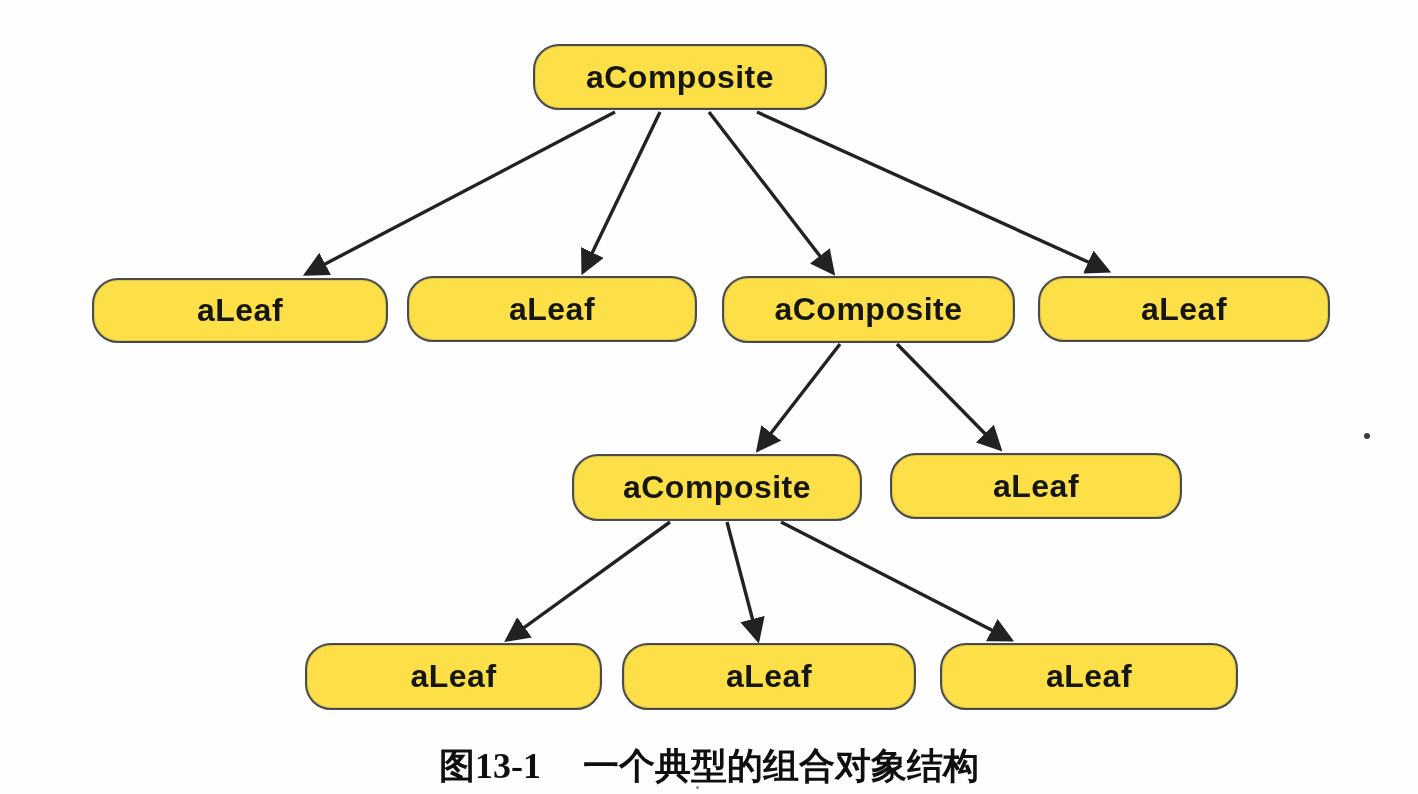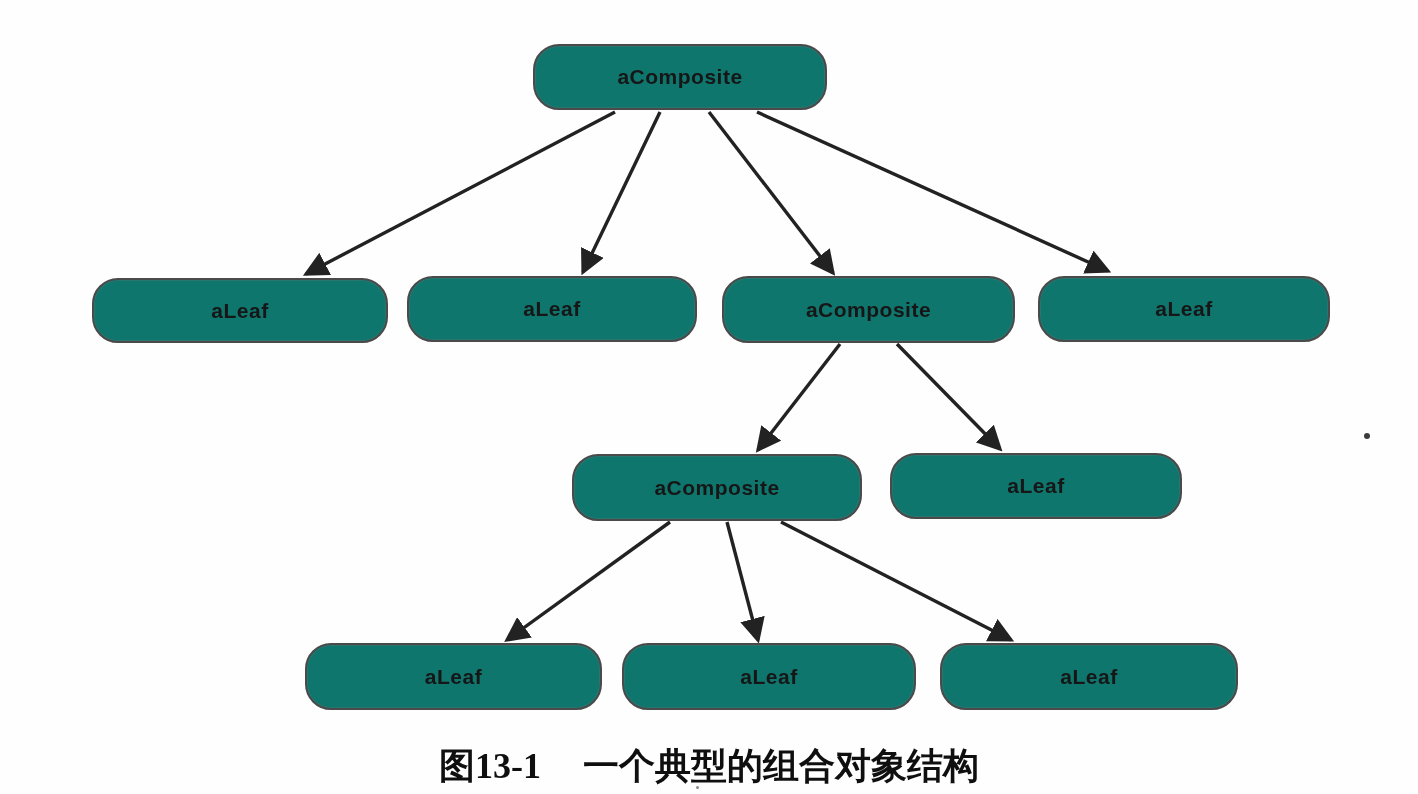--- a/index.html
+++ b/index.html
@@ -21,28 +21,28 @@
     width: 1418px;
     height: 794px;
   }
   .edges-svg line {
     stroke: #222222;
     stroke-width: 3.4;
   }
   .node {
     position: absolute;
     box-sizing: border-box;
-    background: #0f766e;
+    background: #fde047;
     border: 2.5px solid #4a4a4a;
     border-radius: 26px;
     display: flex;
     align-items: center;
     justify-content: center;
     font-weight: bold;
-    font-size: 21px;
+    font-size: 32px;
     letter-spacing: 0.5px;
     color: #161616;
     box-shadow: inset 0 0 0 1px rgba(120,120,120,0.25);
   }
   .caption {
     position: absolute;
     left: 0;
     top: 742px;
     width: 1418px;
     text-align: center;

